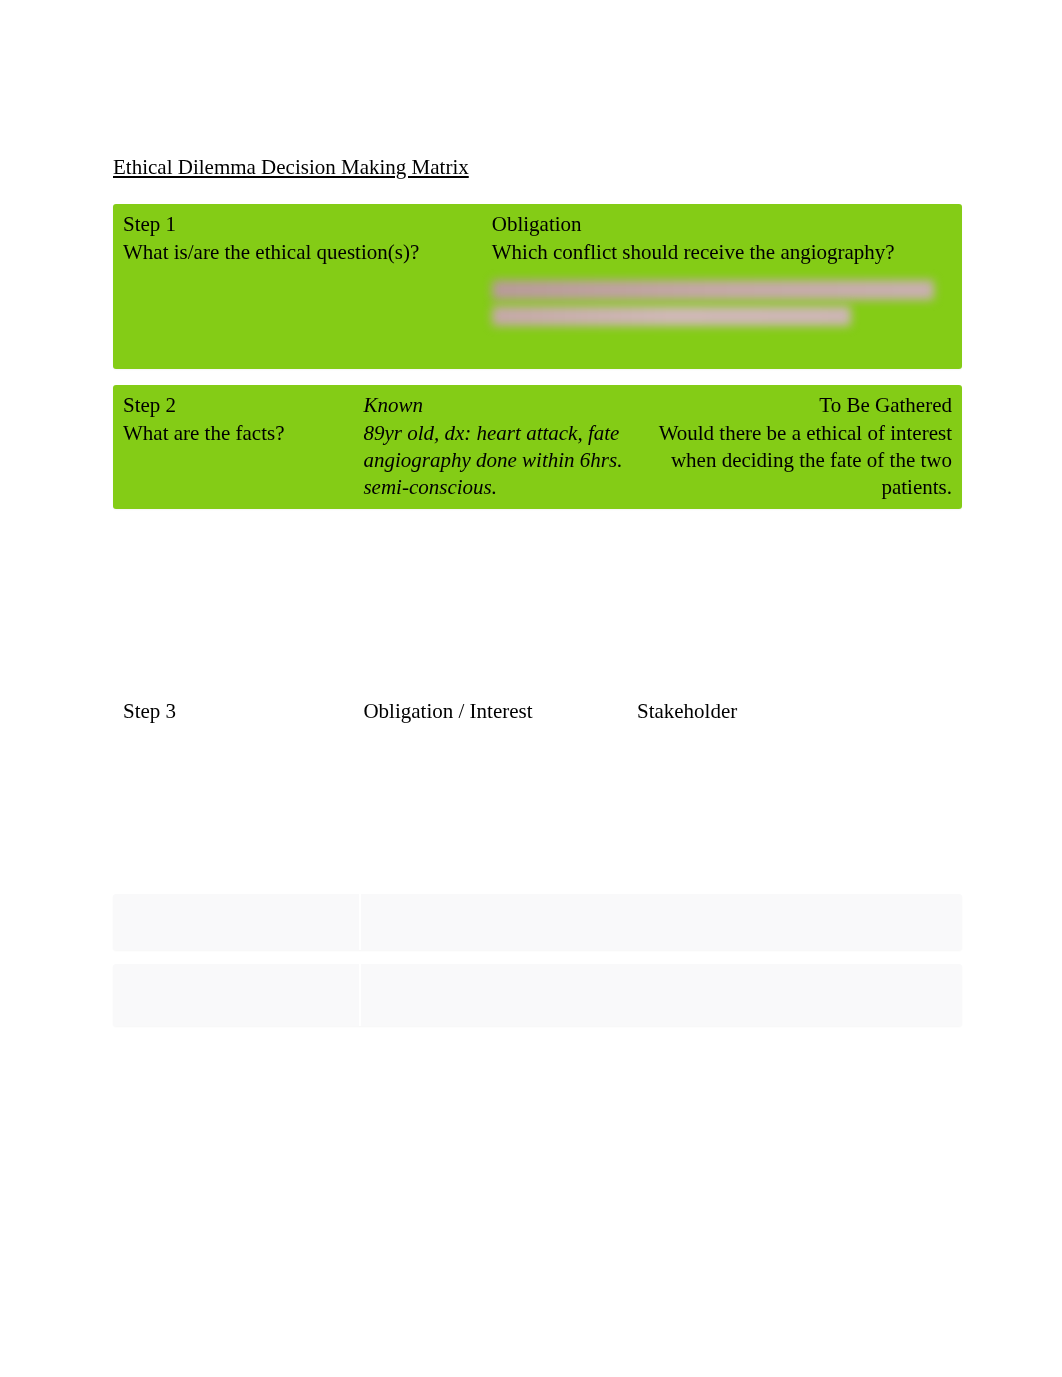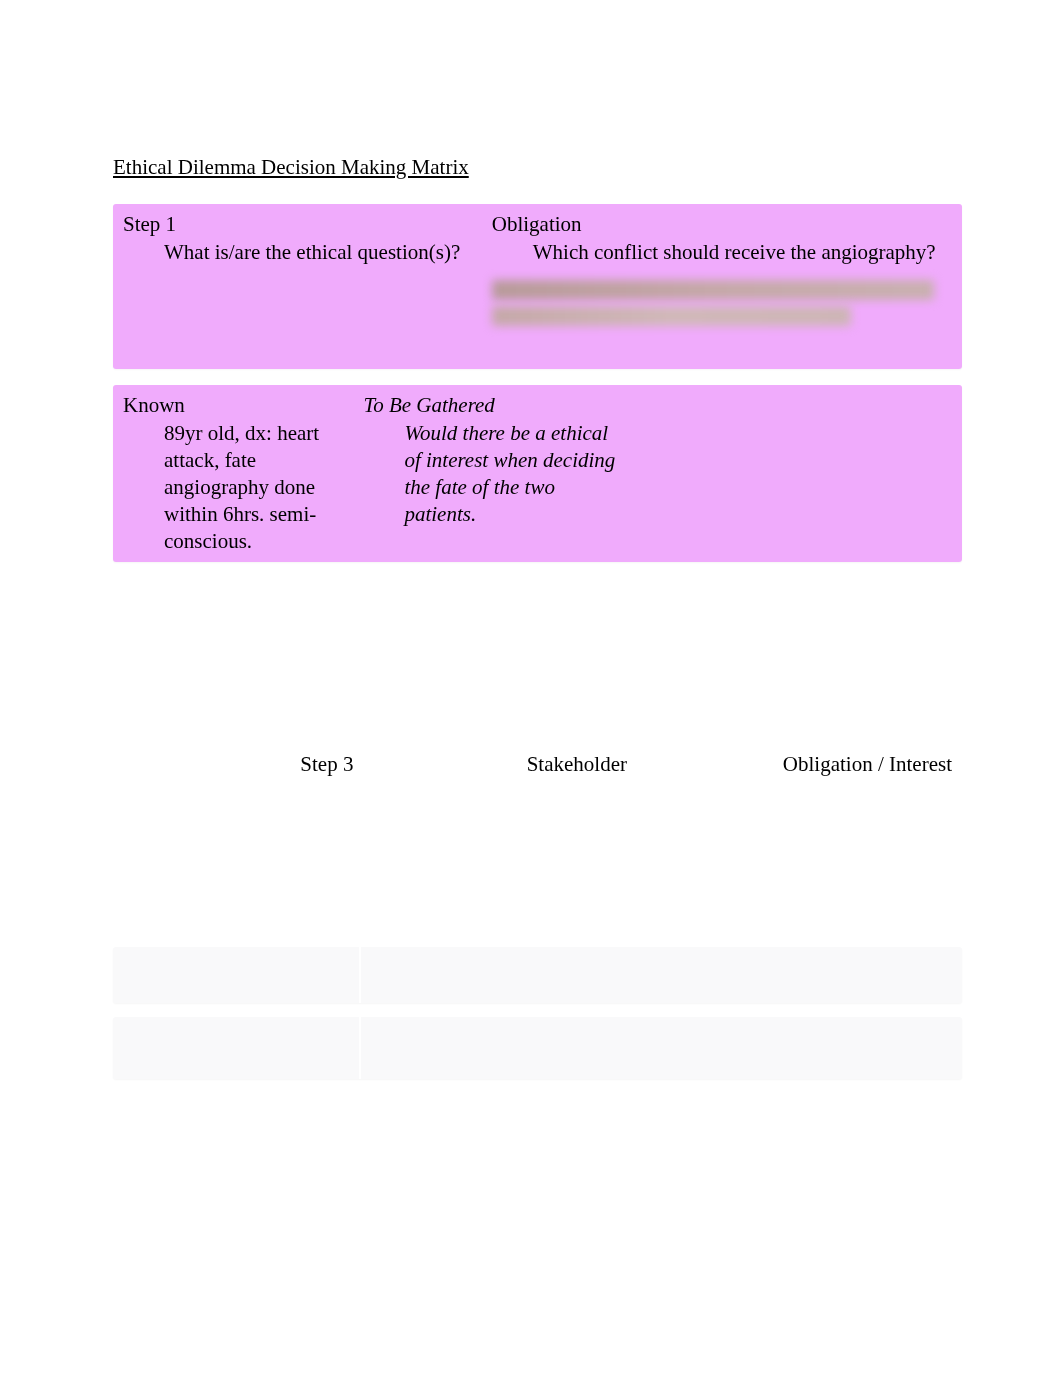--- a/index.html
+++ b/index.html
@@ -20,21 +20,21 @@
       padding: 155px 100px 0 113px;
     }
     .title {
       margin-bottom: 24px;
       text-decoration: underline;
     }
     .subtitle {
       margin-bottom: 24px;
     }
     .section {
-      background: #f0abfc;
+      background: #84cc16;
       border-radius: 3px;
       margin-bottom: 16px;
       display: flex;
       padding: 8px 10px;
       box-shadow: 0 1px 2px rgba(0,0,0,0.04);
     }
     .section.two-col .col-left {
       width: 44%;
       padding-right: 8px;
     }
@@ -59,21 +59,20 @@
       text-align: right;
     }
     .step-label {
       margin-bottom: 2px;
     }
     .header-label {
       margin-bottom: 2px;
     }
     .body-text {
       line-height: 1.28;
-      margin-left: 41px;
     }
     .blur-line {
       height: 20px;
       border-radius: 3px;
       margin-top: 6px;
       margin-bottom: 4px;
       filter: blur(5px);
     }
     .blur-a {
       background: linear-gradient(90deg, #b89a9a 0%, #c5a8a8 50%, #c9b0b0 100%);
@@ -87,21 +86,20 @@
       min-height: 165px;
     }
     .step2 {
       min-height: 108px;
     }
     .step3-header {
       display: flex;
       padding: 0 10px;
       margin-top: 190px;
       margin-bottom: 170px;
-      text-align: right;
     }
     .step3-header .col {
       padding-right: 10px;
     }
     .step3-header .col:nth-child(1) { width: 29%; }
     .step3-header .col:nth-child(2) { width: 33%; }
     .step3-header .col:nth-child(3) { width: 38%; padding-right: 0; }
     .lower-block {
       background: #f9f9fa;
       border-radius: 3px;
@@ -154,33 +152,37 @@
     <div class="col-right">
       <div class="header-label">Obligation</div>
       <div class="body-text">Which conflict should receive the angiography?</div>
       <div class="blur-line blur-a" style="margin-top:14px;"></div>
       <div class="blur-line blur-b"></div>
     </div>
   </div>
 
   <div class="section three-col step2">
     <div class="col">
+      <div class="step-label">Step 2</div>
+      <div class="body-text">What are the facts?</div>
+    </div>
+    <div class="col">
       <div class="header-label">Known</div>
       <div class="body-text">89yr old, dx: heart attack, fate angiography done within 6hrs. semi-conscious.</div>
     </div>
     <div class="col">
       <div class="header-label">To Be Gathered</div>
       <div class="body-text">Would there be a ethical of interest when deciding the fate of the two patients.</div>
     </div>
   </div>
 
   <div class="step3-header">
     <div class="col">Step 3</div>
+    <div class="col">Obligation / Interest</div>
     <div class="col">Stakeholder</div>
-    <div class="col">Obligation / Interest</div>
   </div>
 
   <div class="lower-block lower-1">
     <div class="divider-white"></div>
     <div class="col"></div>
     <div class="col"></div>
     <div class="col">
       <div class="blur-line blur-c" style="margin-top:0;"></div>
       <div class="blur-line blur-d" style="margin-top:2px;"></div>
     </div>

